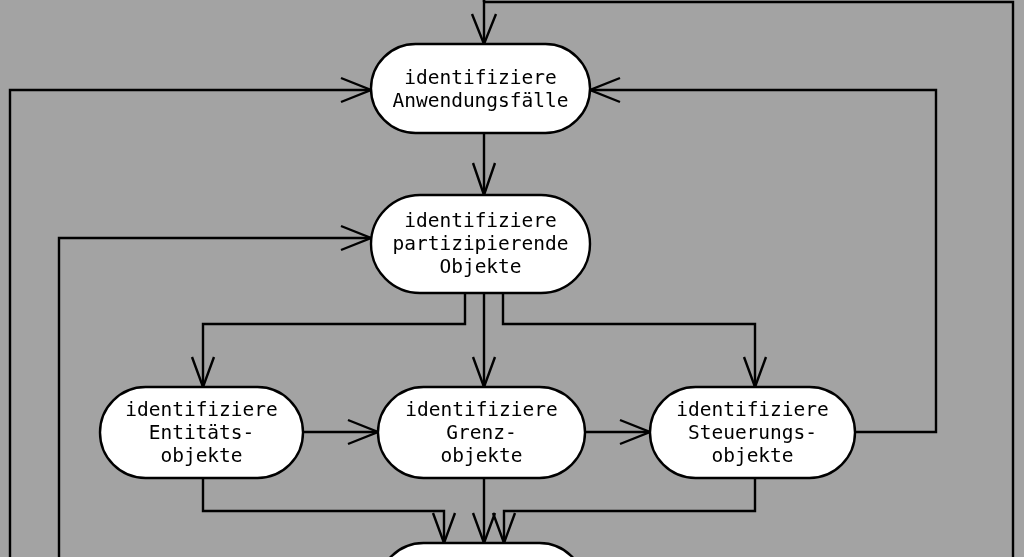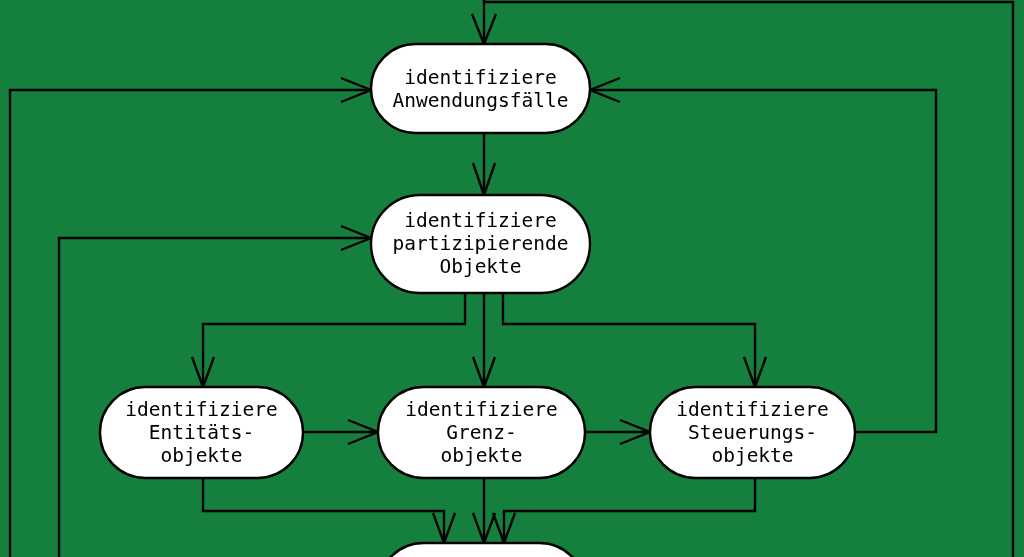--- a/index.html
+++ b/index.html
@@ -8,21 +8,21 @@
     padding: 0;
     background: #ffffff;
   }
   body {
     font-family: "DejaVu Sans Mono", "Liberation Mono", monospace;
   }
   #stage {
     position: relative;
     width: 1024px;
     height: 557px;
-    background: #15803d;
+    background: #a3a3a3;
     overflow: hidden;
   }
   #diagram {
     position: absolute;
     left: 0;
     top: 0;
     width: 1024px;
     height: 557px;
   }
   .node-rect {

